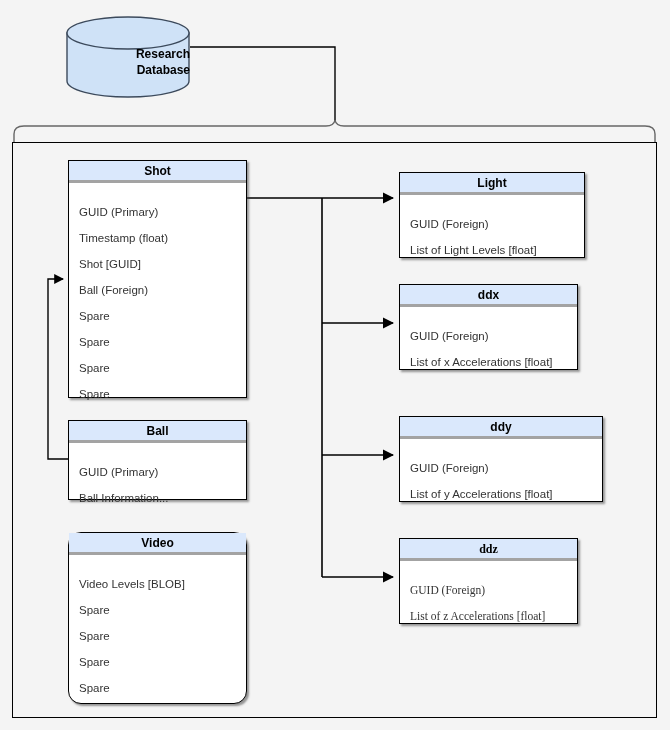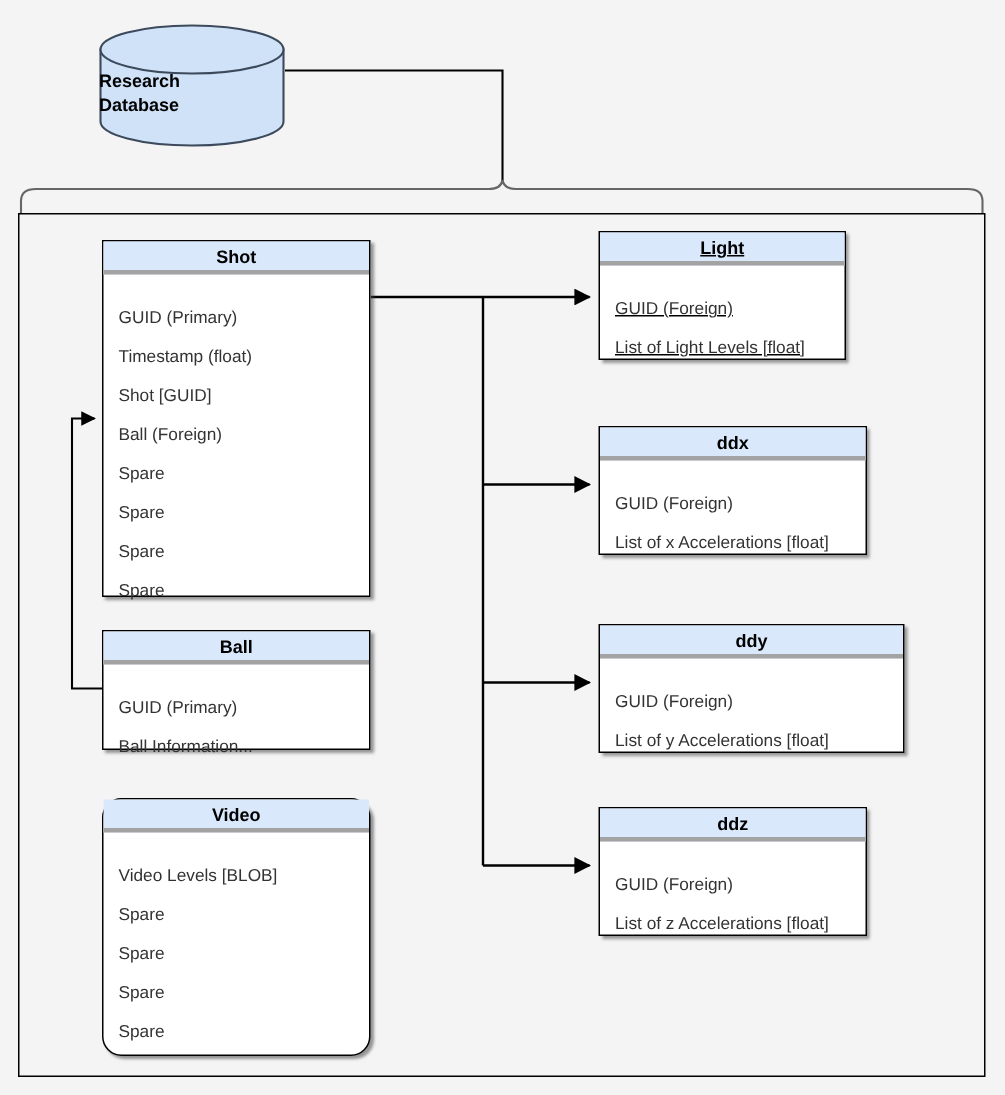--- a/index.html
+++ b/index.html
@@ -39,21 +39,21 @@
   }
   .cylinder svg { display: block; }
   .cyl-label {
     position: absolute;
     left: 0;
     top: 0;
     width: 124px;
     height: 82px;
     display: flex;
     flex-direction: column;
-    align-items: flex-start;
+    align-items: flex-end;
     justify-content: center;
     font-size: 12px;
     font-weight: bold;
     color: #000;
     line-height: 1.35;
     text-align: center;
     padding-top: 10px;
     box-sizing: border-box;
   }
   
@@ -96,24 +96,24 @@
     padding-left: 10px;
     line-height: 26px;
     height: 26px;
     white-space: nowrap;
     overflow: hidden;
   }
   
   #tbl-shot  { left: 68px;  top: 160px; width: 179px; height: 238px; }
   #tbl-ball  { left: 68px;  top: 420px; width: 179px; height: 80px;  }
   #tbl-video { left: 68px;  top: 532px; width: 179px; height: 172px; border-radius: 13px; }
-  #tbl-light { left: 399px; top: 154px; width: 165px; height: 86px; text-decoration: underline;  }
+  #tbl-light { left: 399px; top: 172px; width: 186px; height: 86px;  }
   #tbl-ddx   { left: 399px; top: 284px; width: 179px; height: 86px;  }
   #tbl-ddy   { left: 399px; top: 416px; width: 204px; height: 86px;  }
-  #tbl-ddz   { left: 399px; top: 538px; width: 179px; height: 86px;  }
+  #tbl-ddz   { left: 399px; top: 538px; width: 179px; height: 86px; font-family: Liberation Serif, serif;  }
 </style>
 </head>
 <body>
 
 <div id="canvas">
 
   <svg id="edges" viewBox="0 0 670 730" width="670" height="730">
     <defs>
       <marker id="arrow" viewBox="0 0 10 10" refX="9" refY="5" markerWidth="7" markerHeight="7" orient="auto-start-reverse">
         <path d="M 0 0 L 10 5 L 0 10 z" fill="#000"></path>

